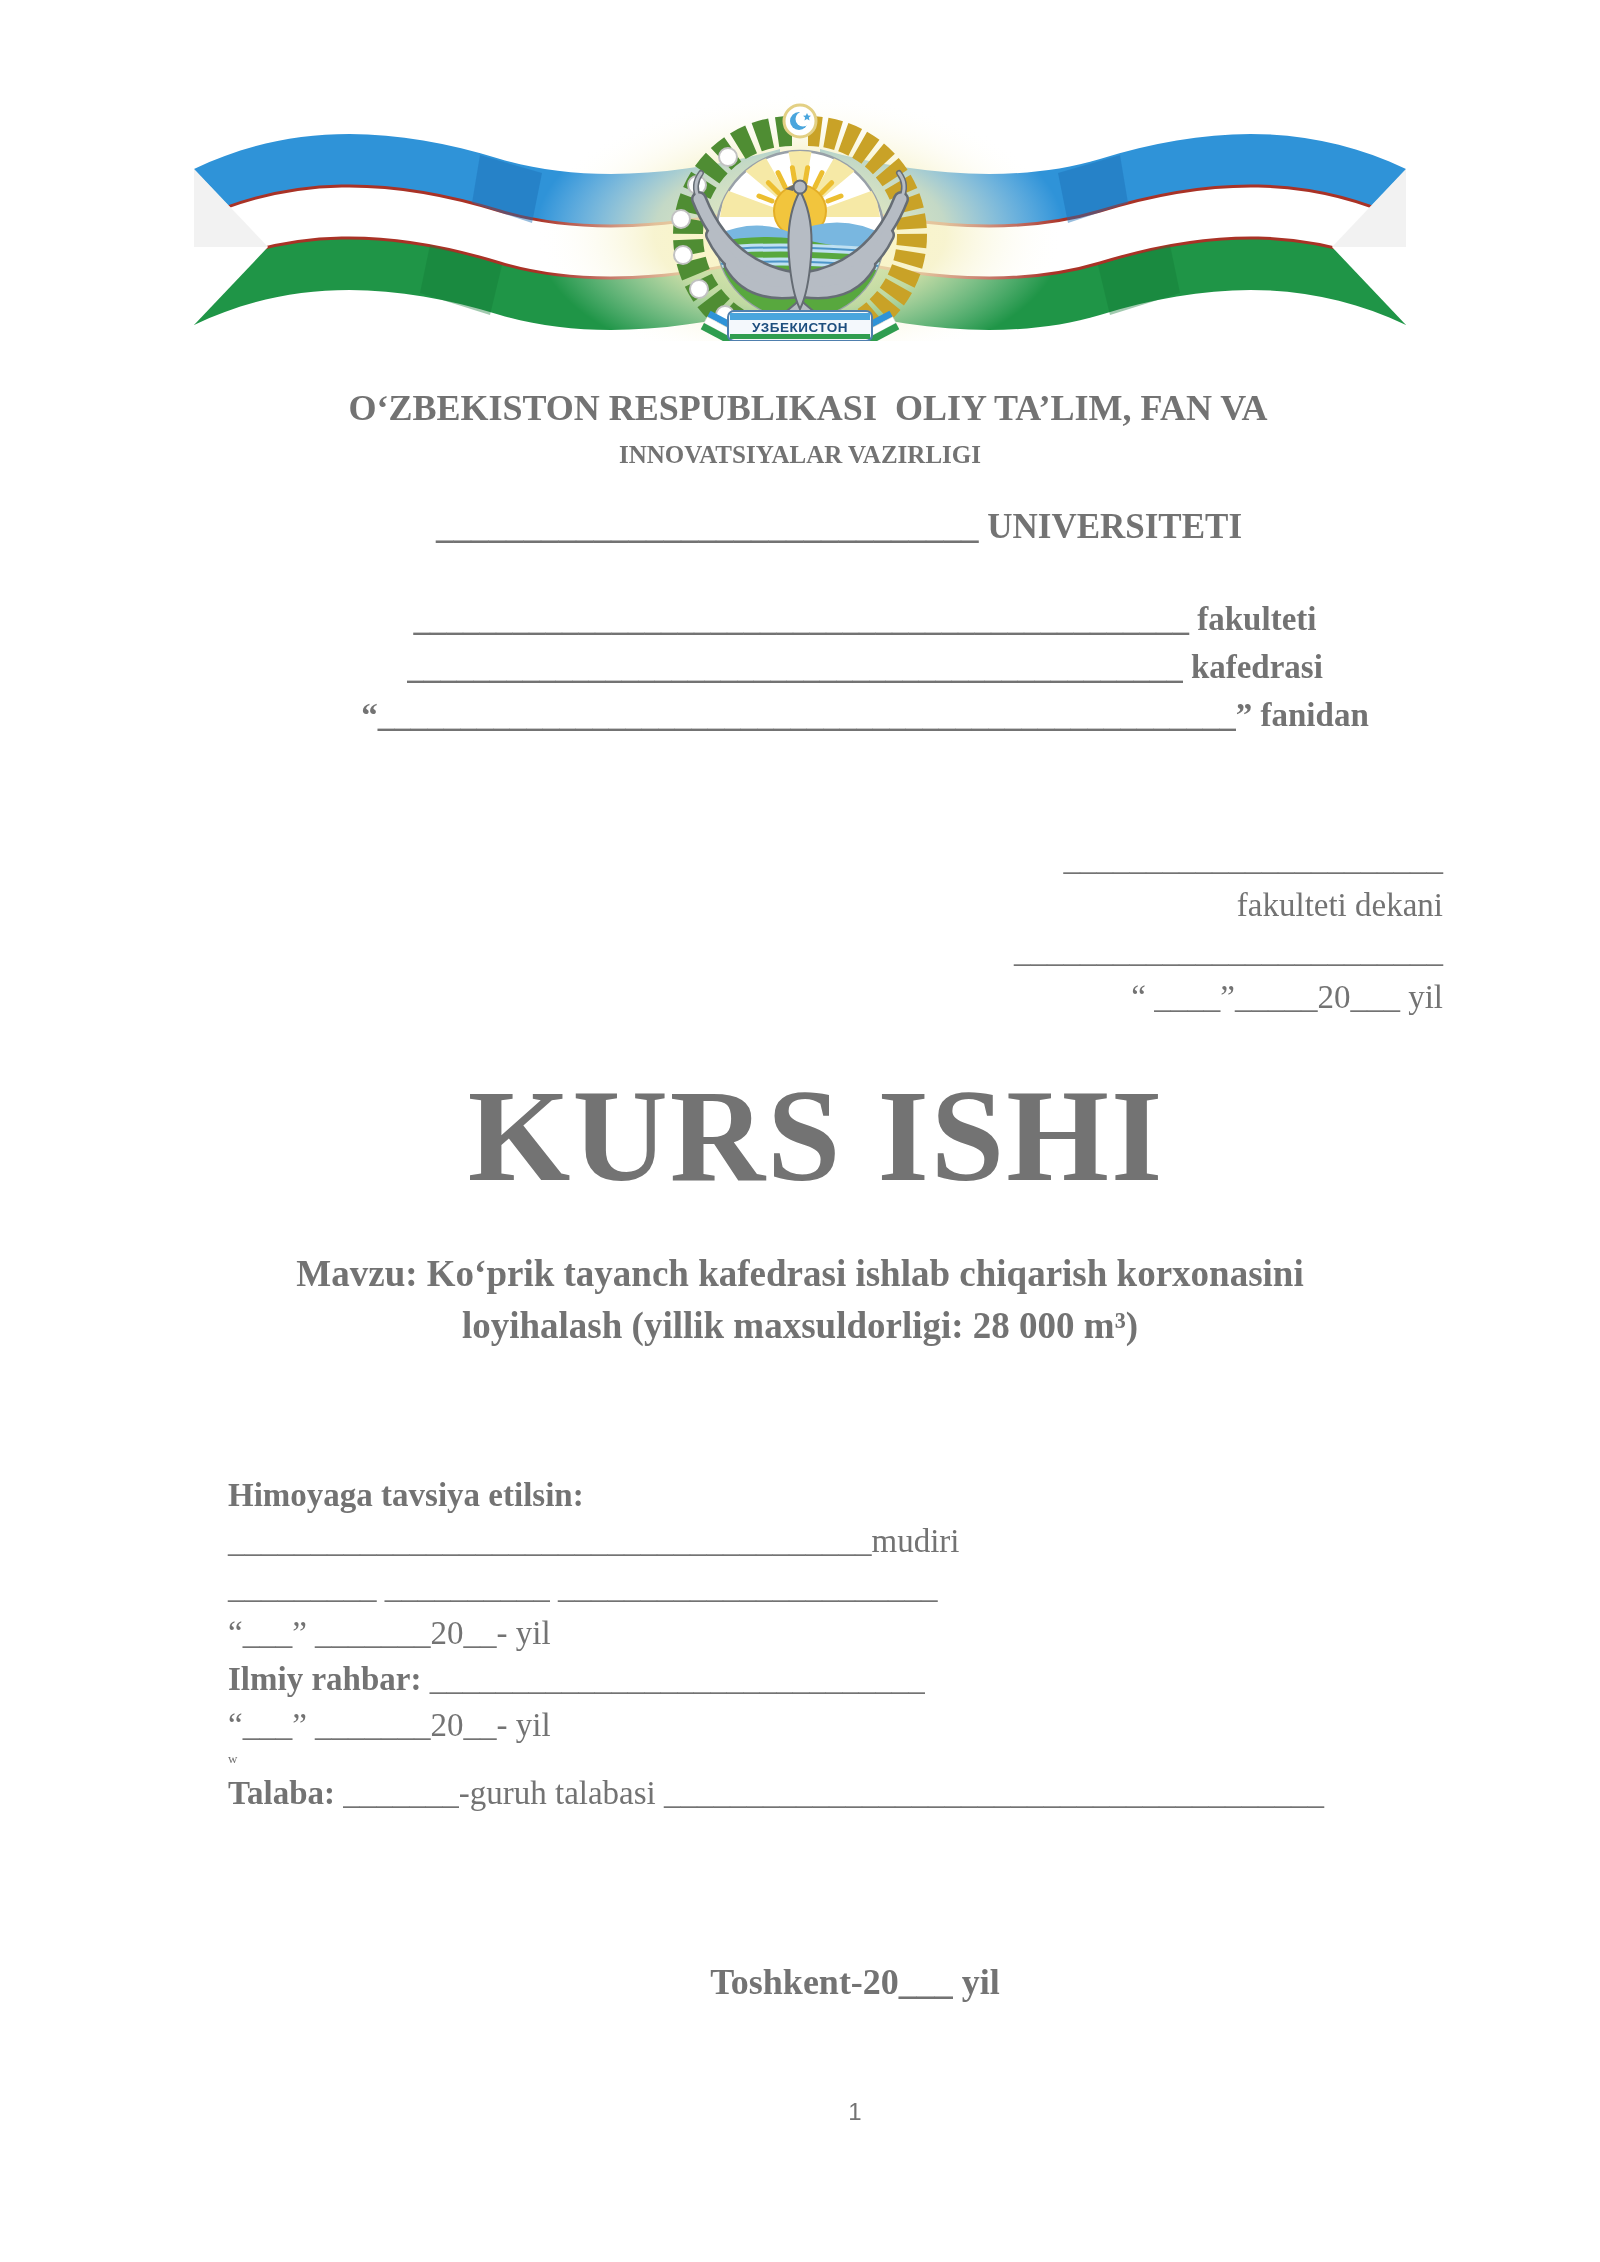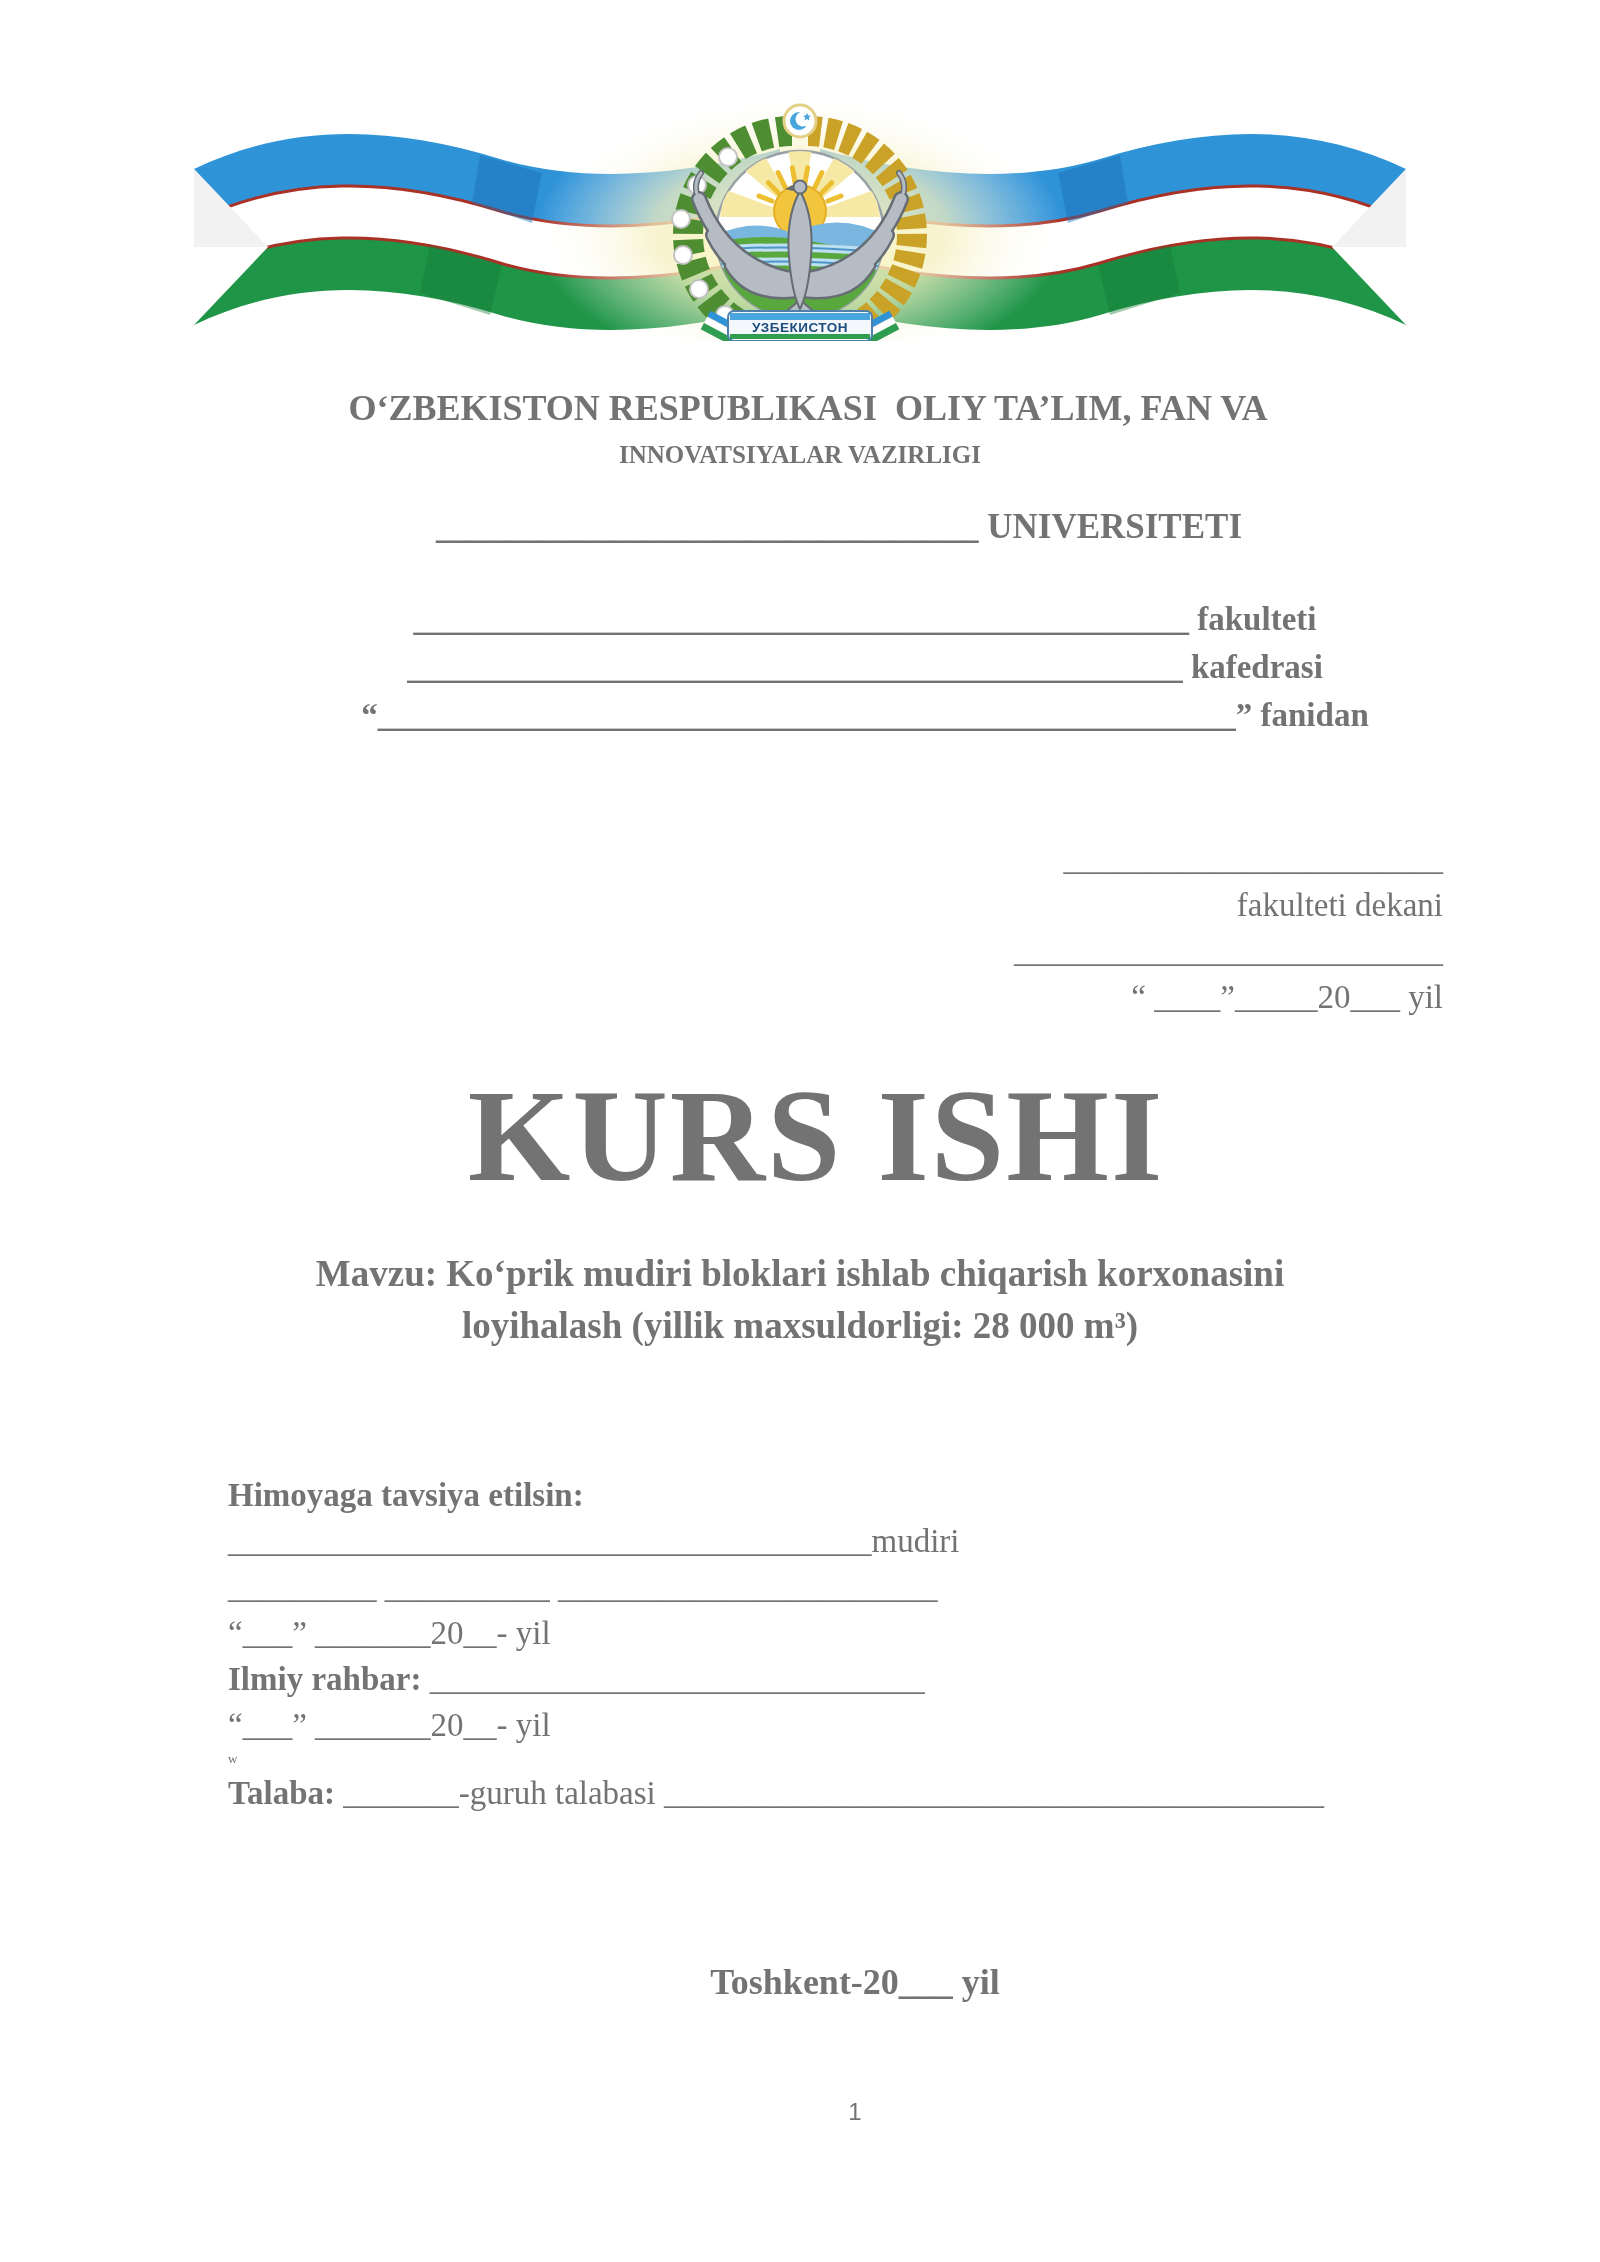--- a/index.html
+++ b/index.html
@@ -216,21 +216,21 @@
   <div class="abs app-top rgt">
     <div>_______________________</div>
     <div>fakulteti dekani</div>
     <div>__________________________</div>
     <div class="pre">“ ____”_____20___ yil</div>
   </div>
 
   <div class="abs kurs ctr b">KURS ISHI</div>
 
   <div class="abs topic ctr b">
-    <div>Mavzu: Ko‘prik mudiri bloklari ishlab chiqarish korxonasini</div>
+    <div>Mavzu: Ko‘prik tayanch kafedrasi ishlab chiqarish korxonasini</div>
     <div>loyihalash (yillik maxsuldorligi: 28 000 m³)</div>
   </div>
 
   <div class="abs app-bottom">
     <div class="b">Himoyaga tavsiya etilsin:</div>
     <div>
       <span>_______________________________________</span><span>mudiri</span>
     </div>
     <div class="pre">_________ __________ _______________________</div>
     <div class="pre">“___” _______20__- yil</div>

